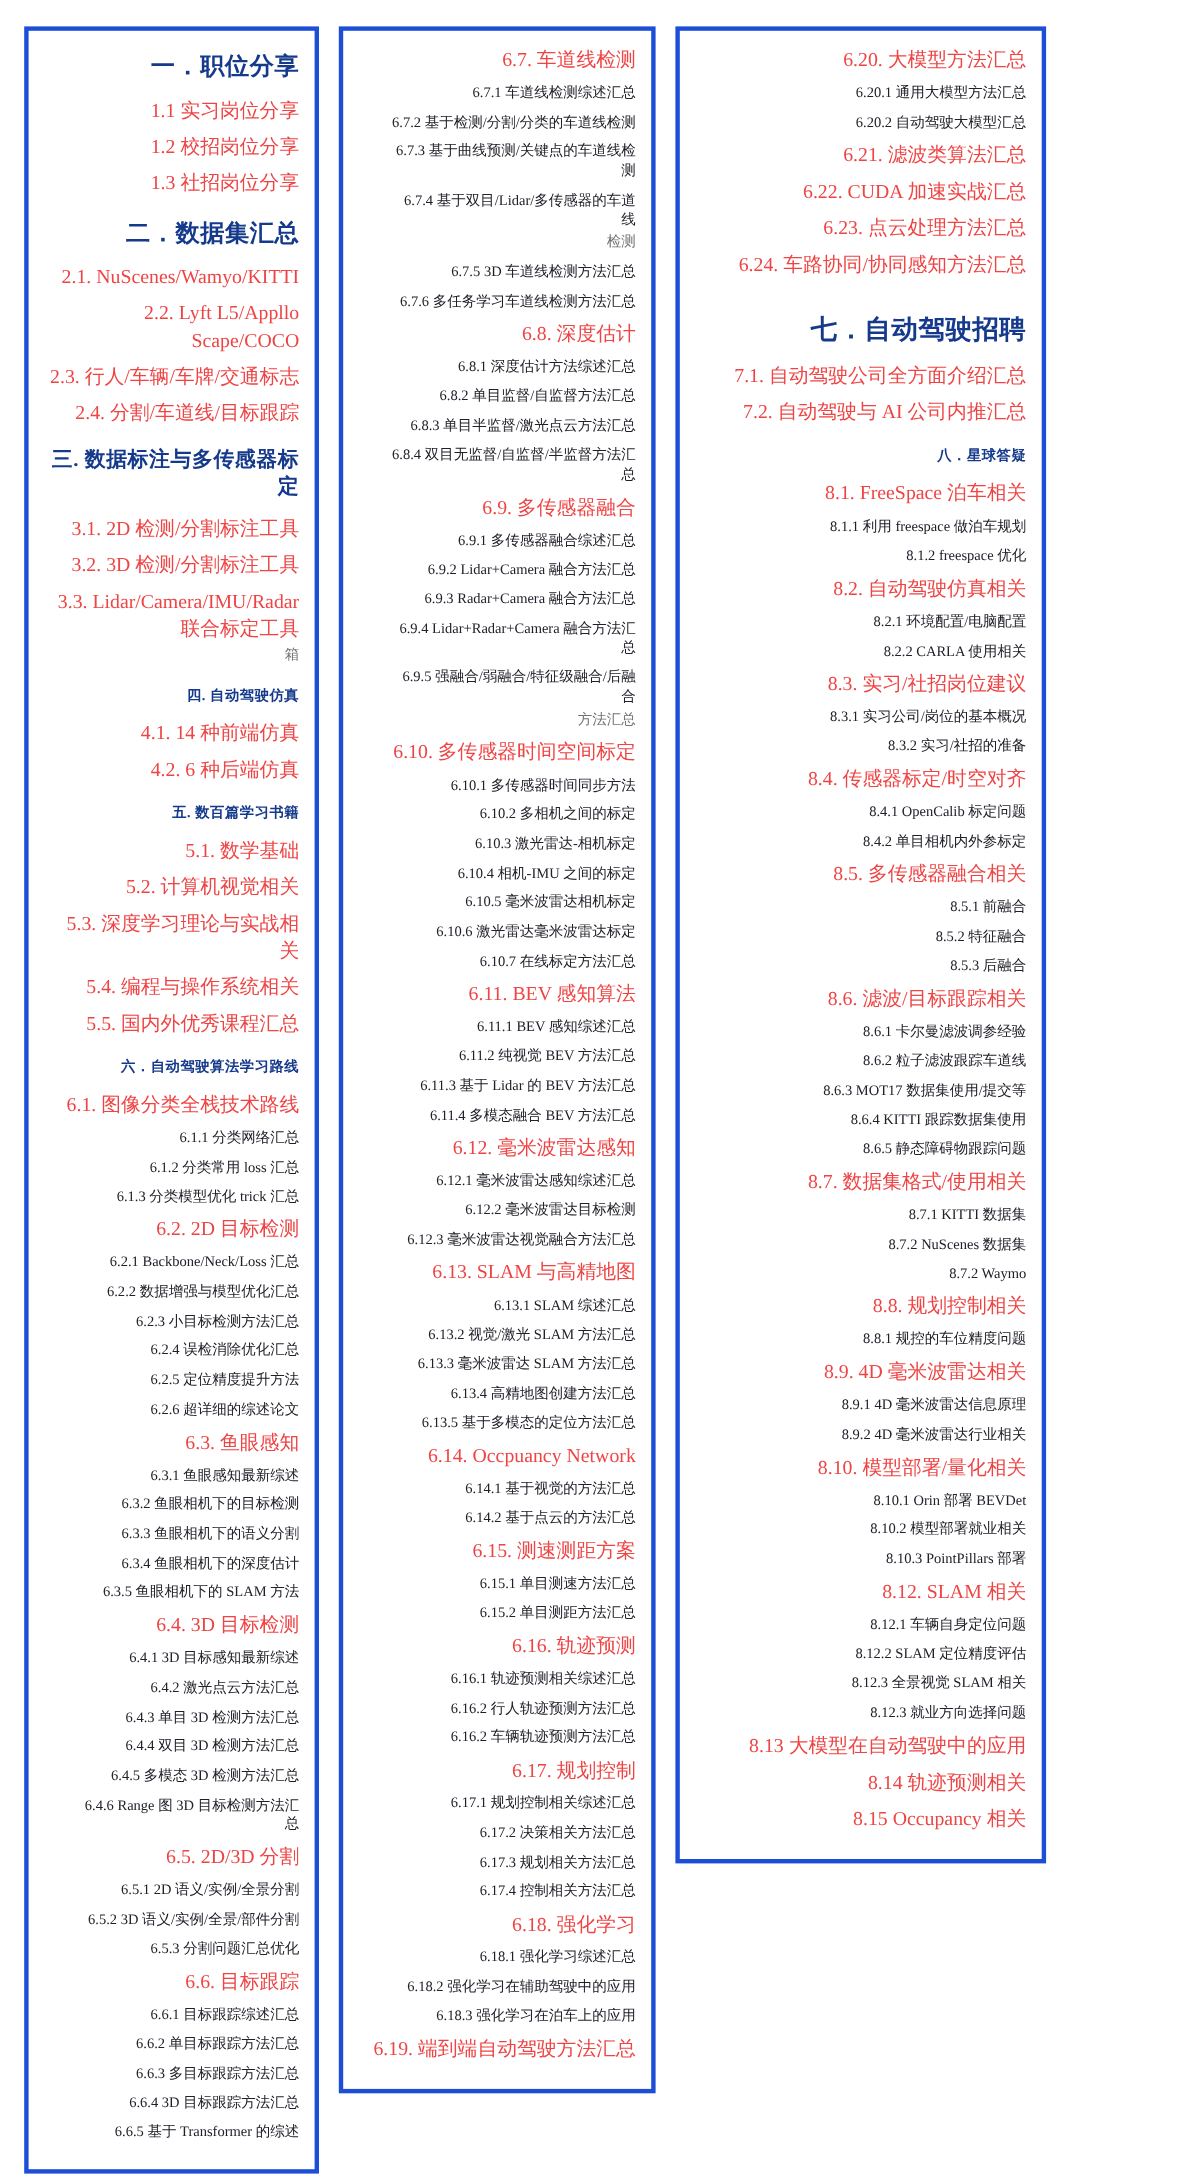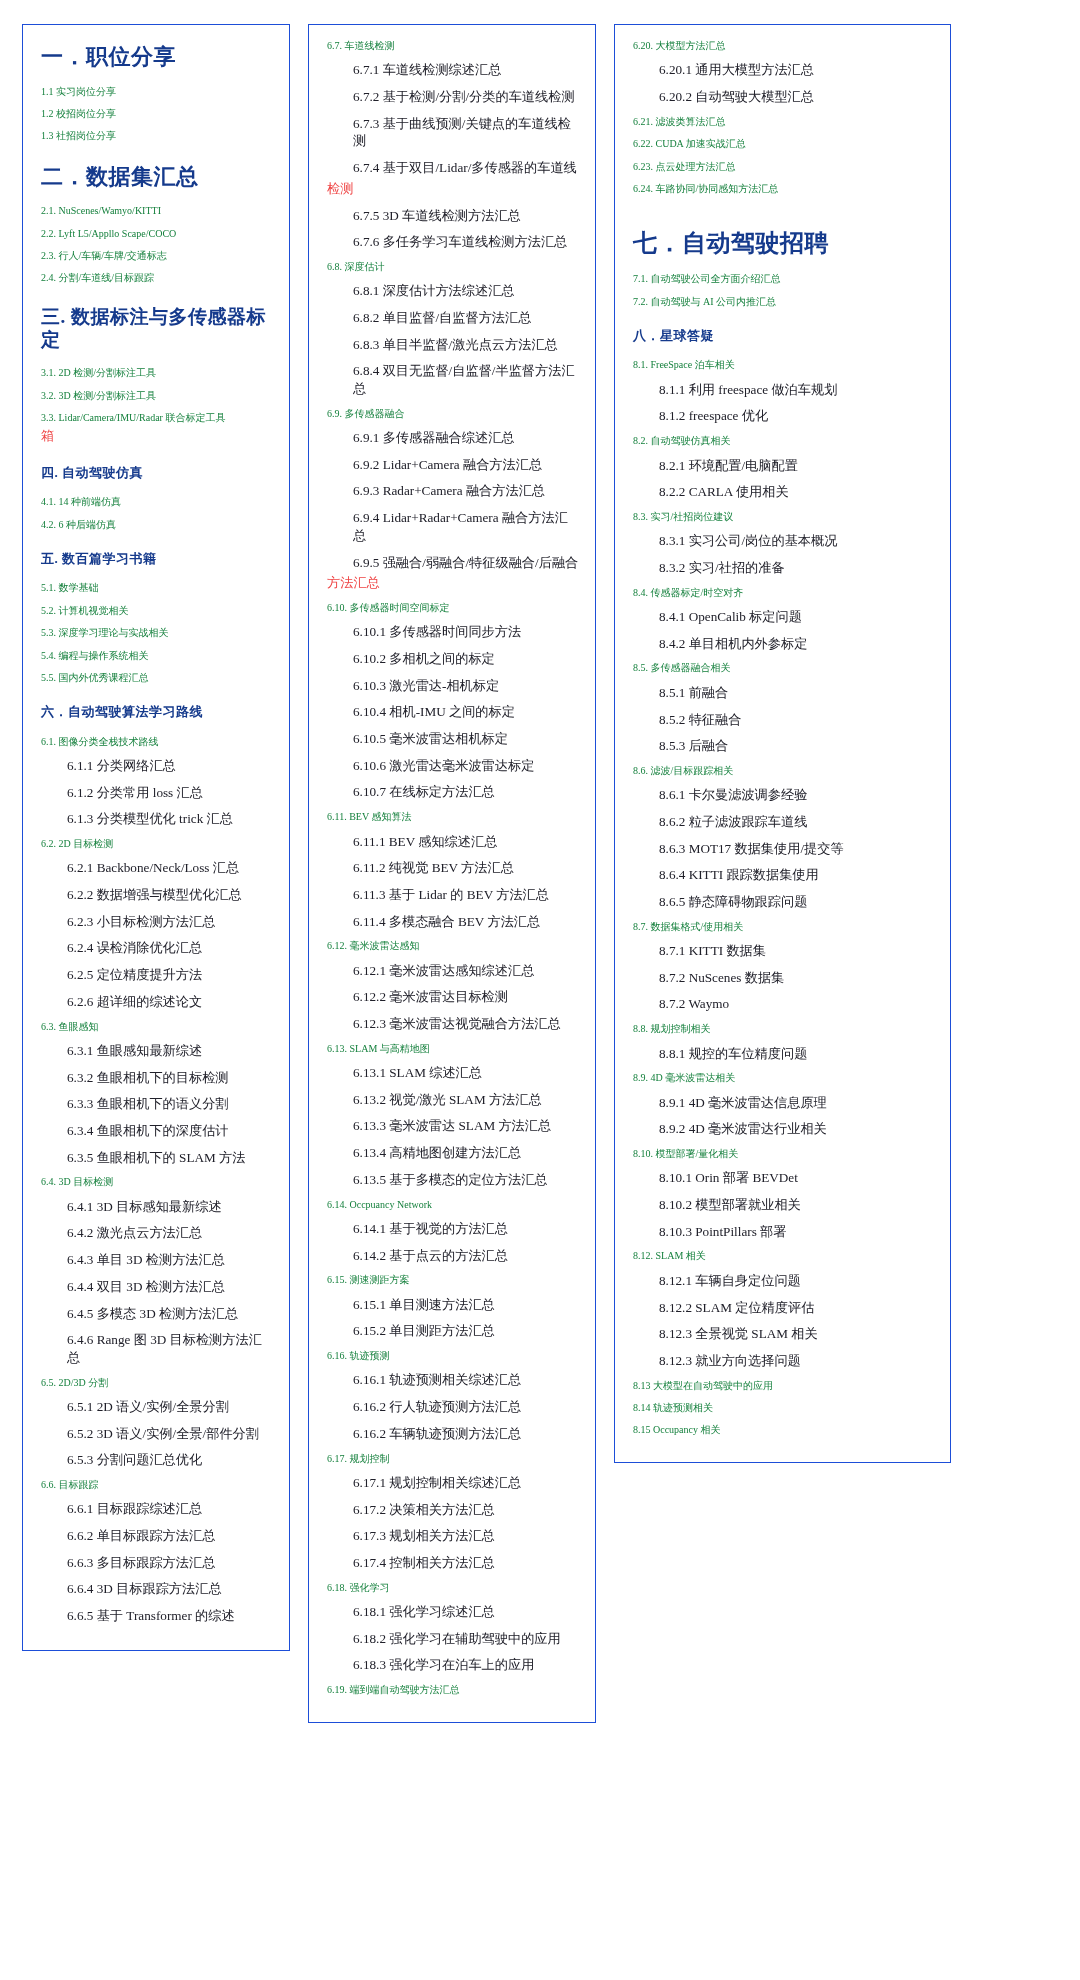--- a/index.html
+++ b/index.html
@@ -18,59 +18,60 @@
     height: 1980px;
     position: relative;
     box-sizing: border-box;
     padding: 24px 18px 24px 22px;
     display: flex;
     gap: 18px;
     align-items: flex-start;
   }
   .column {
     box-sizing: border-box;
-    border: 1px solid #1d4ed8;
+    border: 4px solid #1d4ed8;
     background: #ffffff;
     padding: 14px 14px 16px 16px;
+    text-align: right;
   }
   .col-1 { width: 268px; }
   .col-2 { width: 288px; }
   .col-3 { width: 337px; }
 
   
   .h1 {
     color: #153a8c;
     font-weight: bold;
     letter-spacing: 0.5px;
     margin: 20px 0 14px 2px;
     line-height: 1.25;
   }
   .h1.big   { font-size: 22px; }
   .h1.mid   { font-size: 19px; }
   .h1.small { font-size: 13px; }
   .h1.sans  { font-family: "Liberation Sans", "DejaVu Sans", sans-serif; font-size: 24px; margin-top: 33px; }
   .column > .h1:first-child { margin-top: 4px; }
 
   .l2 {
-    font-size: 10px;
+    font-size: 18px;
     line-height: 1.34;
     margin: 0 0 9px 2px;
-    color: #15803d;
+    color: #ef4444;
   }
   .l3 {
     font-size: 13.2px;
     line-height: 1.34;
     margin: 0 0 9px 28px;
     color: #20202a;
   }
   .cont {
     font-size: 13.2px;
     line-height: 1.34;
     margin: -6px 0 9px 2px;
-    color: #ef4444;
+    color: #737373;
   }
 </style>
 </head>
 <body>
 
 <div id="page">
     <div class="column col-1">
       <div class="h1 big">一．职位分享</div>
       <div class="l2">1.1  实习岗位分享</div>
       <div class="l2">1.2  校招岗位分享</div>

